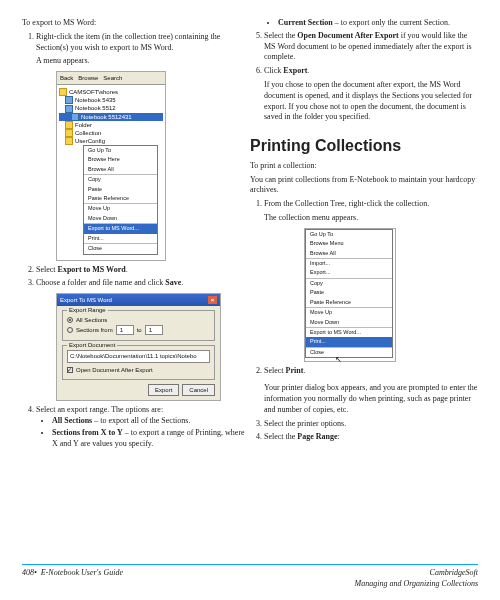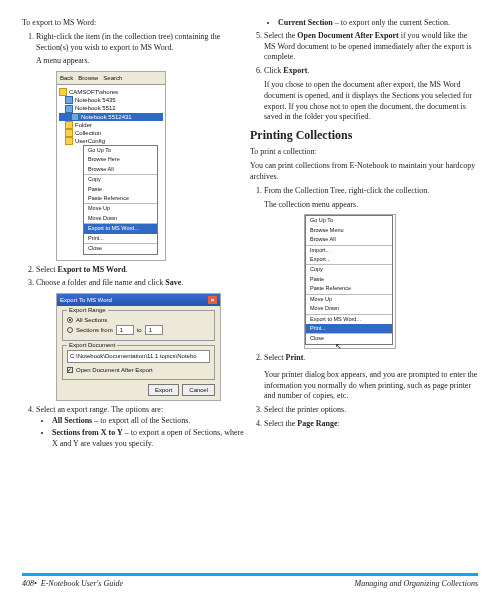--- a/index.html
+++ b/index.html
@@ -18,21 +18,21 @@
     display: flex;
     height: 540px;
   }
   .col { flex: 1; }
   .col p { margin-bottom: 3px; }
   ol { list-style: decimal; padding-left: 14px; }
   ol li { margin-bottom: 3px; }
   ul { list-style: disc; padding-left: 16px; }
   ul li { margin-bottom: 2px; }
   .indent { margin-left: 12px; margin-bottom: 3px; }
-  h1 { font-size: 12px; font-weight: bold; margin: 4px 0 4px 0; font-family: Liberation Serif, serif; }
+  h1 { font-size: 16px; font-weight: bold; margin: 12px 0 4px 0; font-family: Liberation Sans, sans-serif; }
   b { font-weight: bold; }
   .fig {
     background: #fdfdfd;
     border: 1px solid #aaa;
     margin: 4px 0 4px 20px;
     font-family: Tahoma, Arial, sans-serif;
     font-size: 6px;
     color: #111;
   }
   
@@ -65,21 +65,21 @@
   .spn { border:1px solid #888; background:#fff; padding:0 3px; display:inline-block; width:18px;}
   .txt { border:1px solid #888; background:#fff; padding:1px 2px; width:100%; }
   .btnrow { display:flex; justify-content:flex-end; gap:3px; margin-top:3px;}
   .btn { border:1px solid #777; background:#eee; padding:1px 6px; font-size:6px;}
   
   .dd-fig { width:92px; margin-left:40px; }
   .dd-fig .ctx-menu { width:88px; margin:0; }
   .cursor { font-size:8px; margin-left:30px; line-height:0.4; }
   
   .footer {
-    border-top: 3px solid #0ea5e9;
+    border-top: 1px solid #0ea5e9;
     position:absolute;
     left:22px; right:22px; bottom:10px;
     display:flex; justify-content:space-between;
     padding-top:3px;
     font-size:8px; font-style: italic;
   }
   .footer .r { text-align:right; font-style: italic; }
 </style>
 </head>
 <body>
@@ -191,21 +191,21 @@
               <span class="btn">Cancel</span>
             </div>
           </div>
         </div>
       </li>
 
       <li>
         <span>Select an export range. The options are:</span>
         <ul>
           <li><b>All Sections</b><span> – to export all of the Sections.</span></li>
-          <li><b>Sections from X to Y</b><span> – to export a open of Sections, where X and Y are values you specify.</span></li>
+          <li><b>Sections from X to Y</b><span> – to export a range of Printing, where X and Y are values you specify.</span></li>
         </ul>
       </li>
     </ol>
   </div>
 
   <div class="col">
     <ul style="padding-left:28px;">
       <li><b>Current Section</b><span> – to export only the current Section.</span></li>
     </ul>
     <ol start="5">
@@ -256,15 +256,16 @@
       <li><span>Select the </span><b>Page Range</b><span>:</span></li>
     </ol>
   </div>
 </div>
 
 <div class="footer">
   <div>
     <span>408</span>•&nbsp;&nbsp;<span>E-Notebook User's Guide</span>
   </div>
   <div class="r">
+    <div>CambridgeSoft</div>
     <div>Managing and Organizing Collections</div>
   </div>
 </div>
 
 </body></html>

